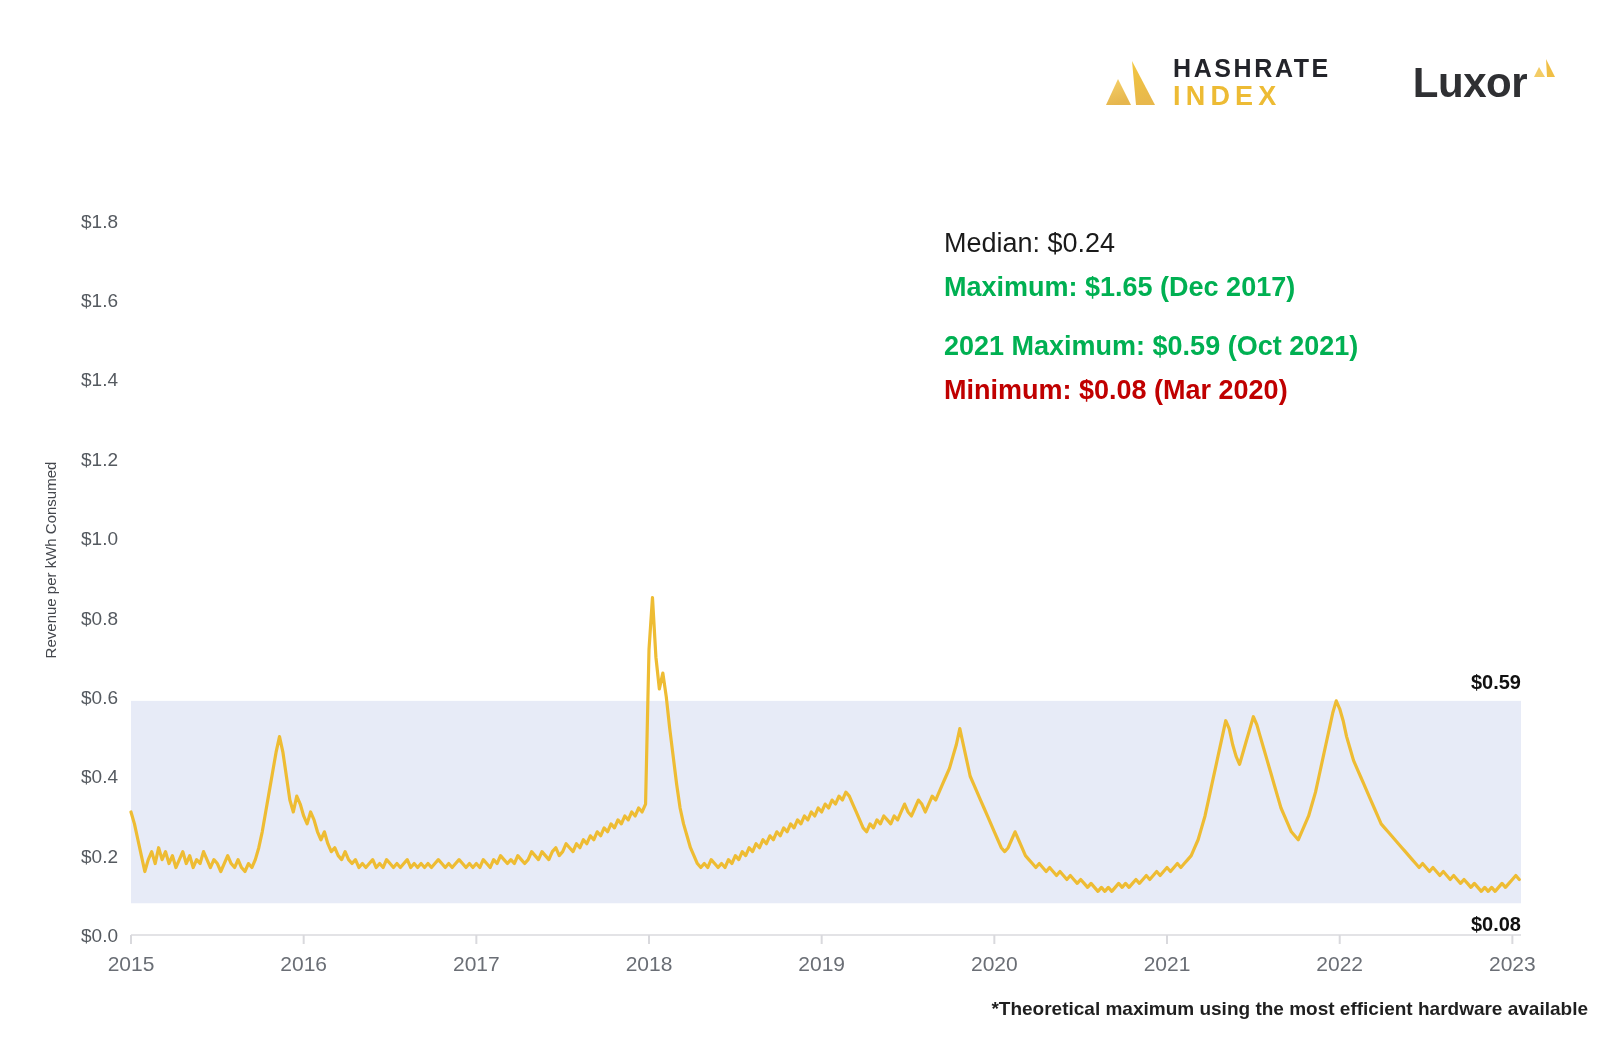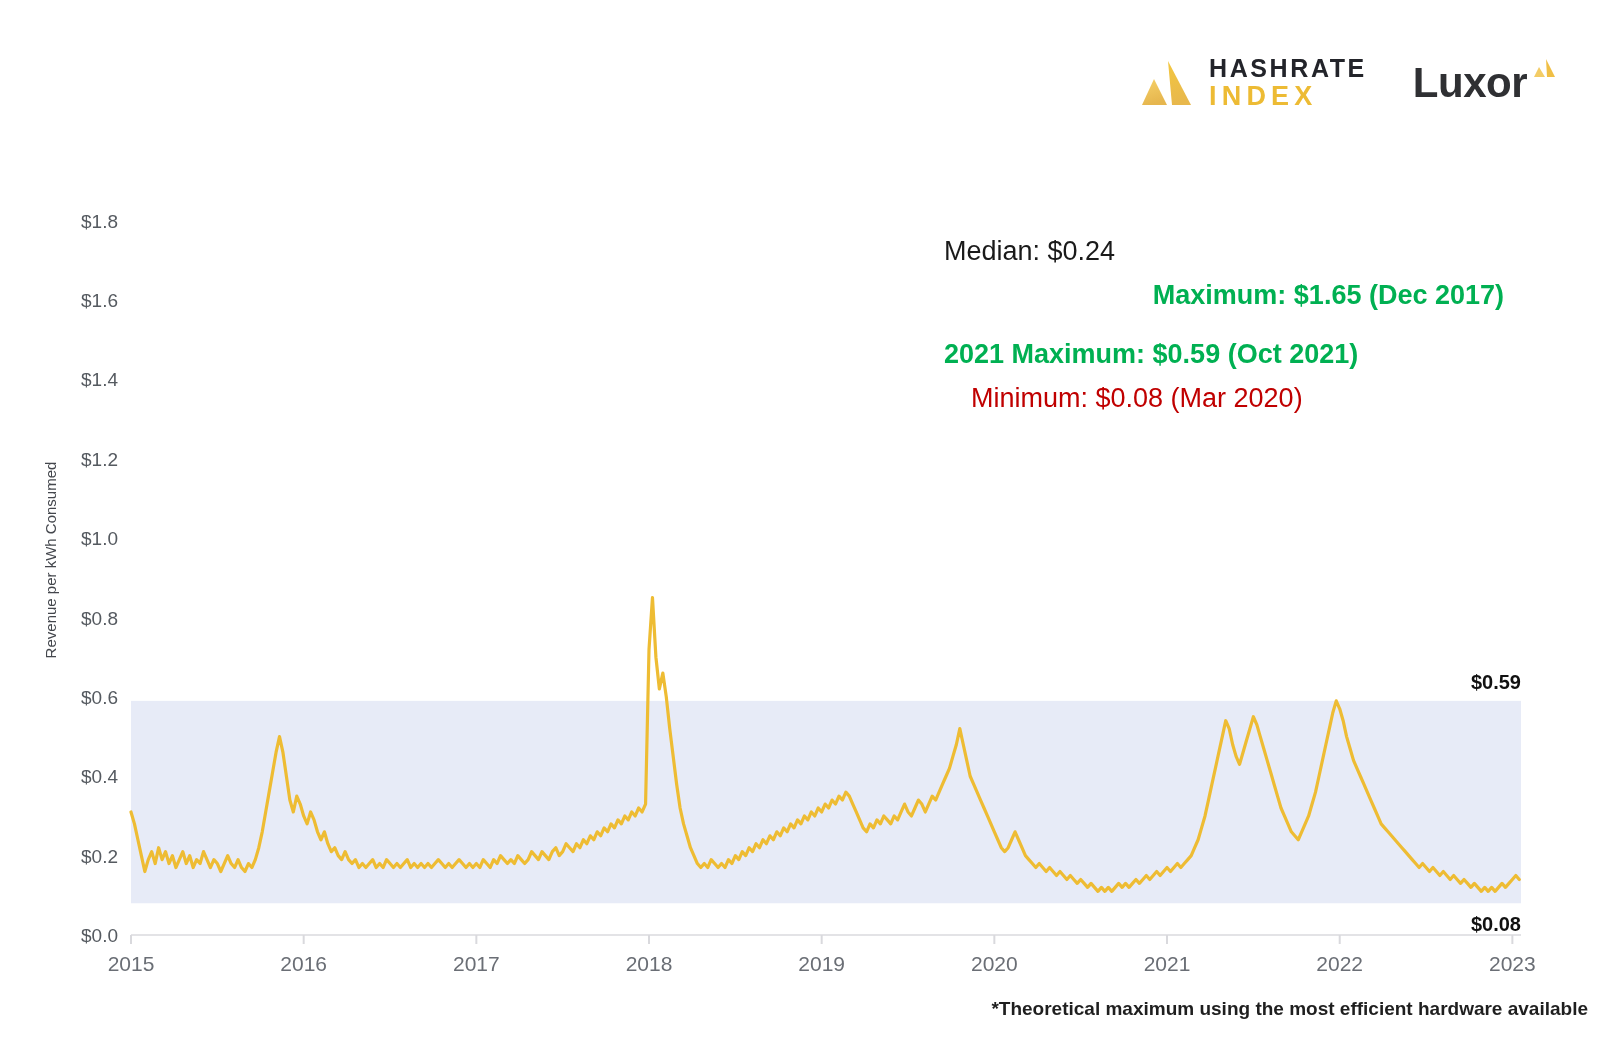--- a/index.html
+++ b/index.html
@@ -33,36 +33,36 @@
     white-space: pre-line;
   }
 
   
   #logo-block {
     position: absolute;
     right: 68px; top: 48px;
     height: 70px;
     display: flex;
     align-items: center;
-    gap: 46px;
+    gap: 34px;
   }
   .hashrate-logo {
     display: flex;
     align-items: center;
     gap: 16px;
   }
   .hashrate-mark { width: 52px; height: 48px; display:block; }
   .hashrate-words { display: flex; flex-direction: column; line-height: 1.08; }
   .hashrate-top {
     font-size: 25px; font-weight: bold; letter-spacing: 2.6px; color: #23242a;
   }
   .hashrate-bottom {
     font-size: 27px; font-weight: bold; letter-spacing: 5.2px; color: #edbb34;
   }
-  .luxor-logo { position: relative; display: flex; align-items: flex-start; }
+  .luxor-logo { position: relative; display: flex; align-items: flex-start; margin-left: 48px; }
   .luxor-word {
     font-size: 42px; font-weight: bold; color: #2f3033; letter-spacing: -0.5px;
     line-height: 1;
   }
   .luxor-mark { width: 22px; height: 20px; margin-left: 7px; margin-top: -4px; display:block; }
 
   
   #plot-wrap {
     position: absolute;
     left: 0; top: 0;
@@ -96,24 +96,24 @@
   #annotations {
     position: absolute;
     left: 944px; top: 222px;
     width: 560px;
   }
   .anno-line {
     font-size: 27px;
     line-height: 1.62;
     white-space: nowrap;
   }
-  .anno-median { color: #1a1a1a; font-weight: normal; margin-top: 8px; }
-  .anno-max    { color: #00b052; font-weight: bold; text-align: right; }
+  .anno-median { color: #1a1a1a; font-weight: normal; }
+  .anno-max    { color: #00b052; font-weight: bold; }
   .anno-max21  { color: #00b052; font-weight: bold; margin-top: 16px; }
-  .anno-min    { color: #c00000; font-weight: normal; margin-left: 27px; }
+  .anno-min    { color: #c00000; font-weight: bold; }
 
   
   #footnote {
     position: absolute;
     right: 36px; bottom: 22px;
     font-size: 19px;
     color: #1f1f1f;
     font-weight: 600;
     white-space: nowrap;
   }

